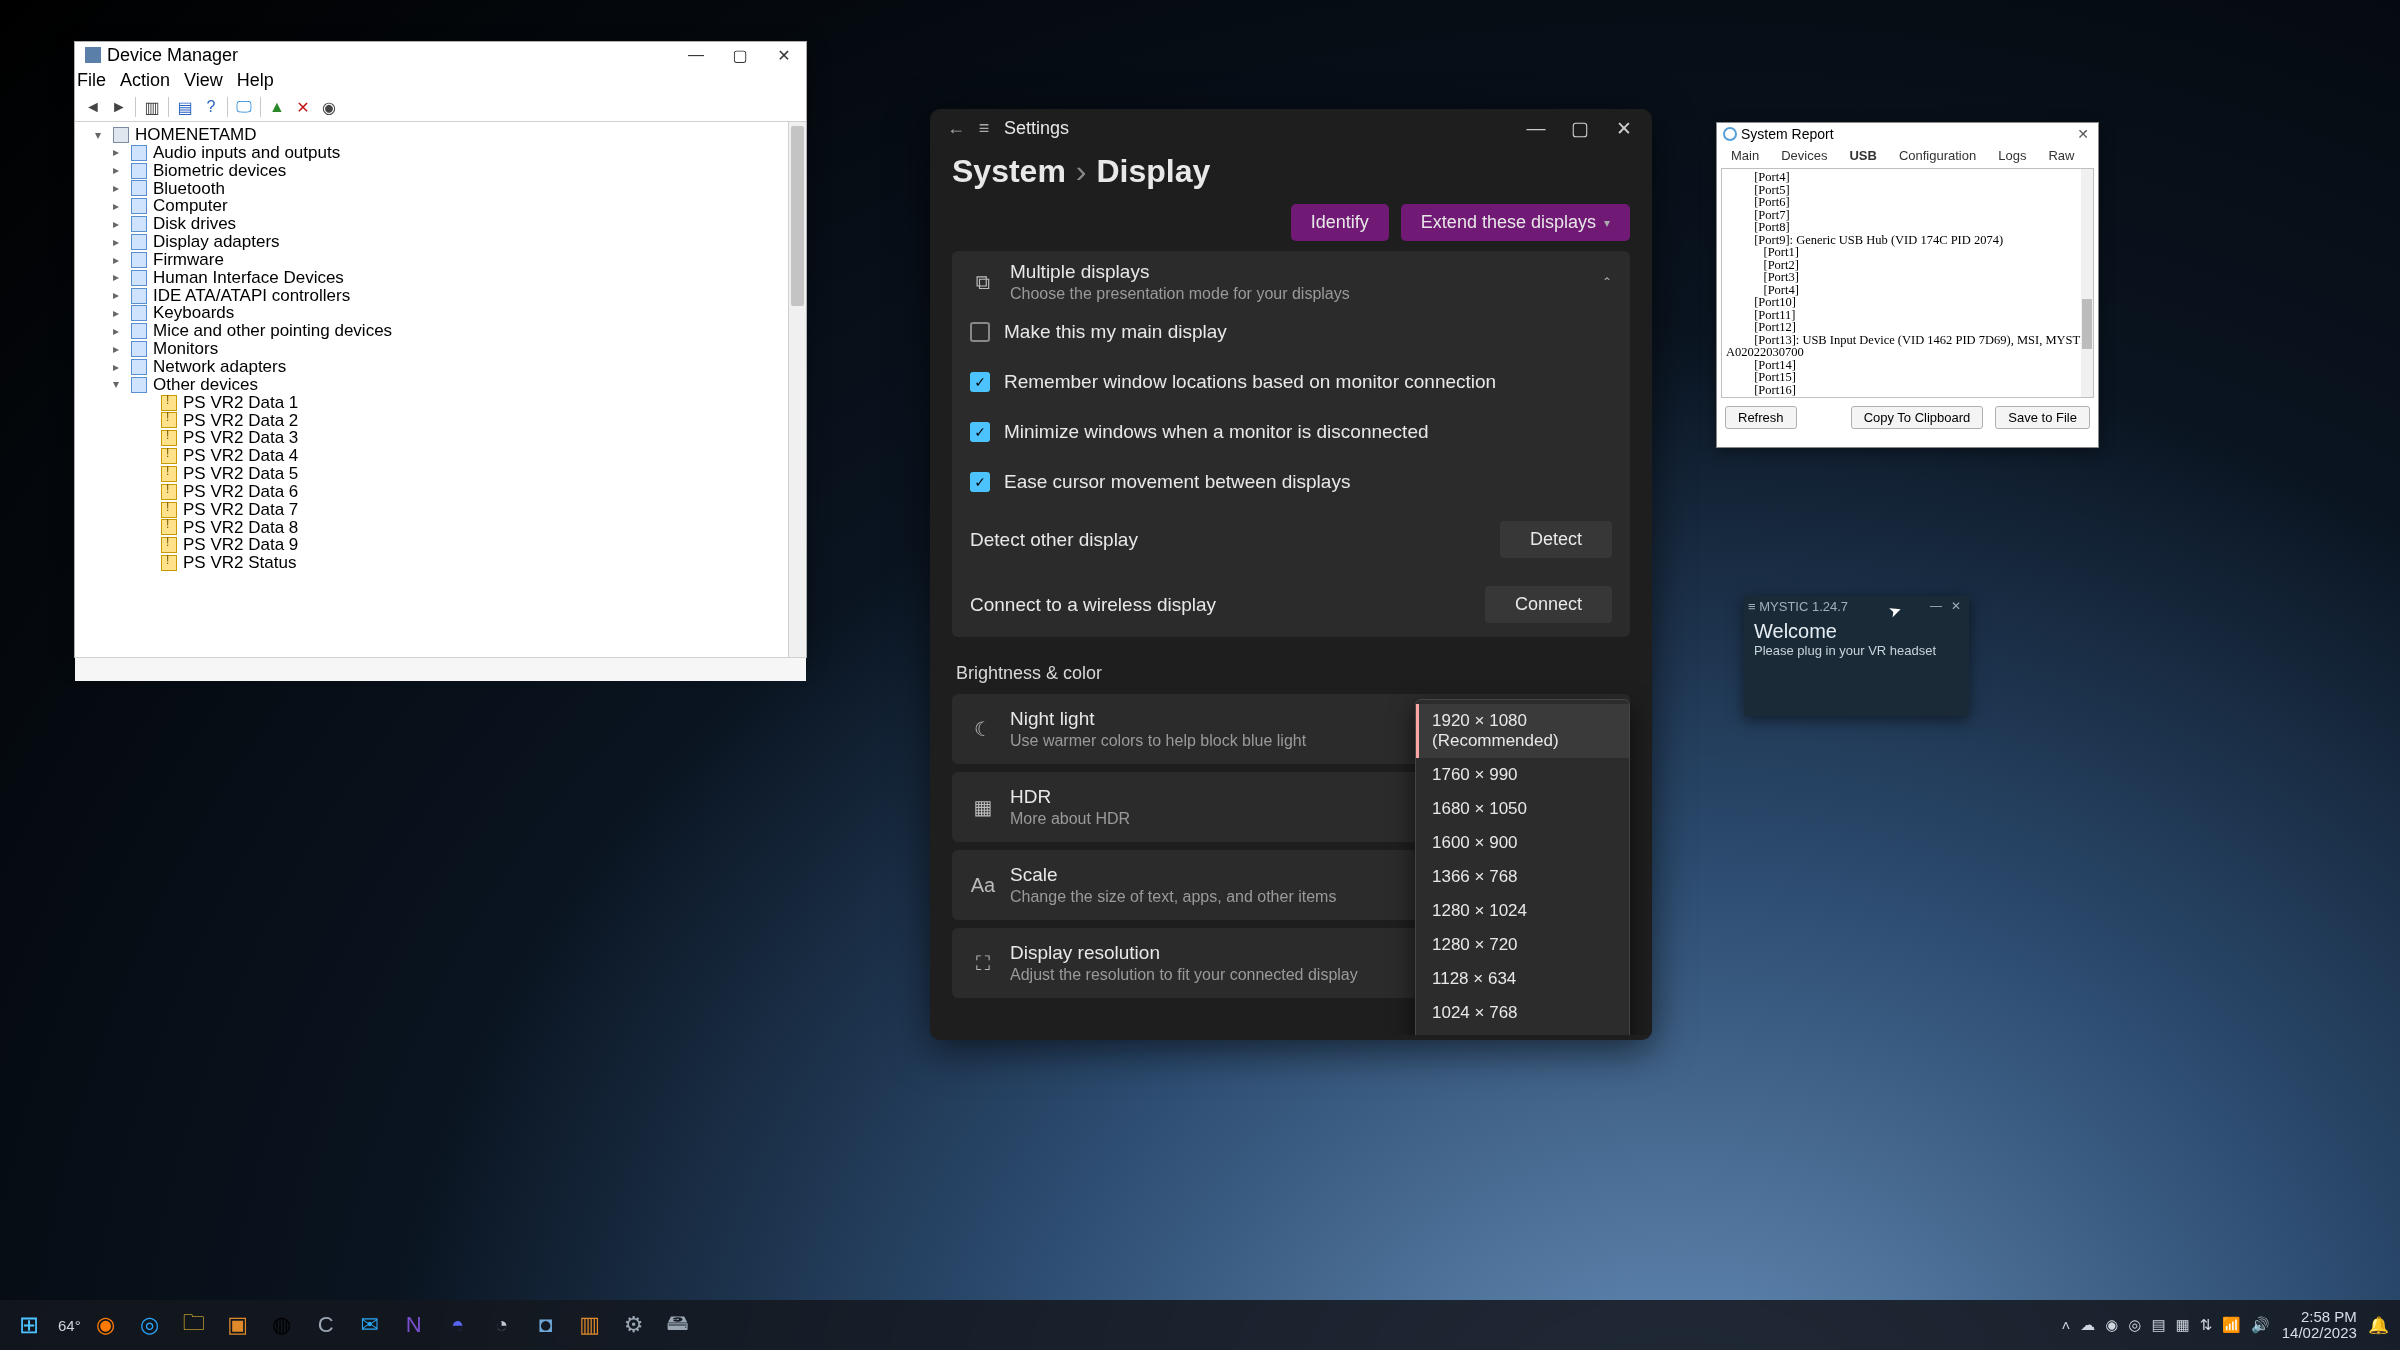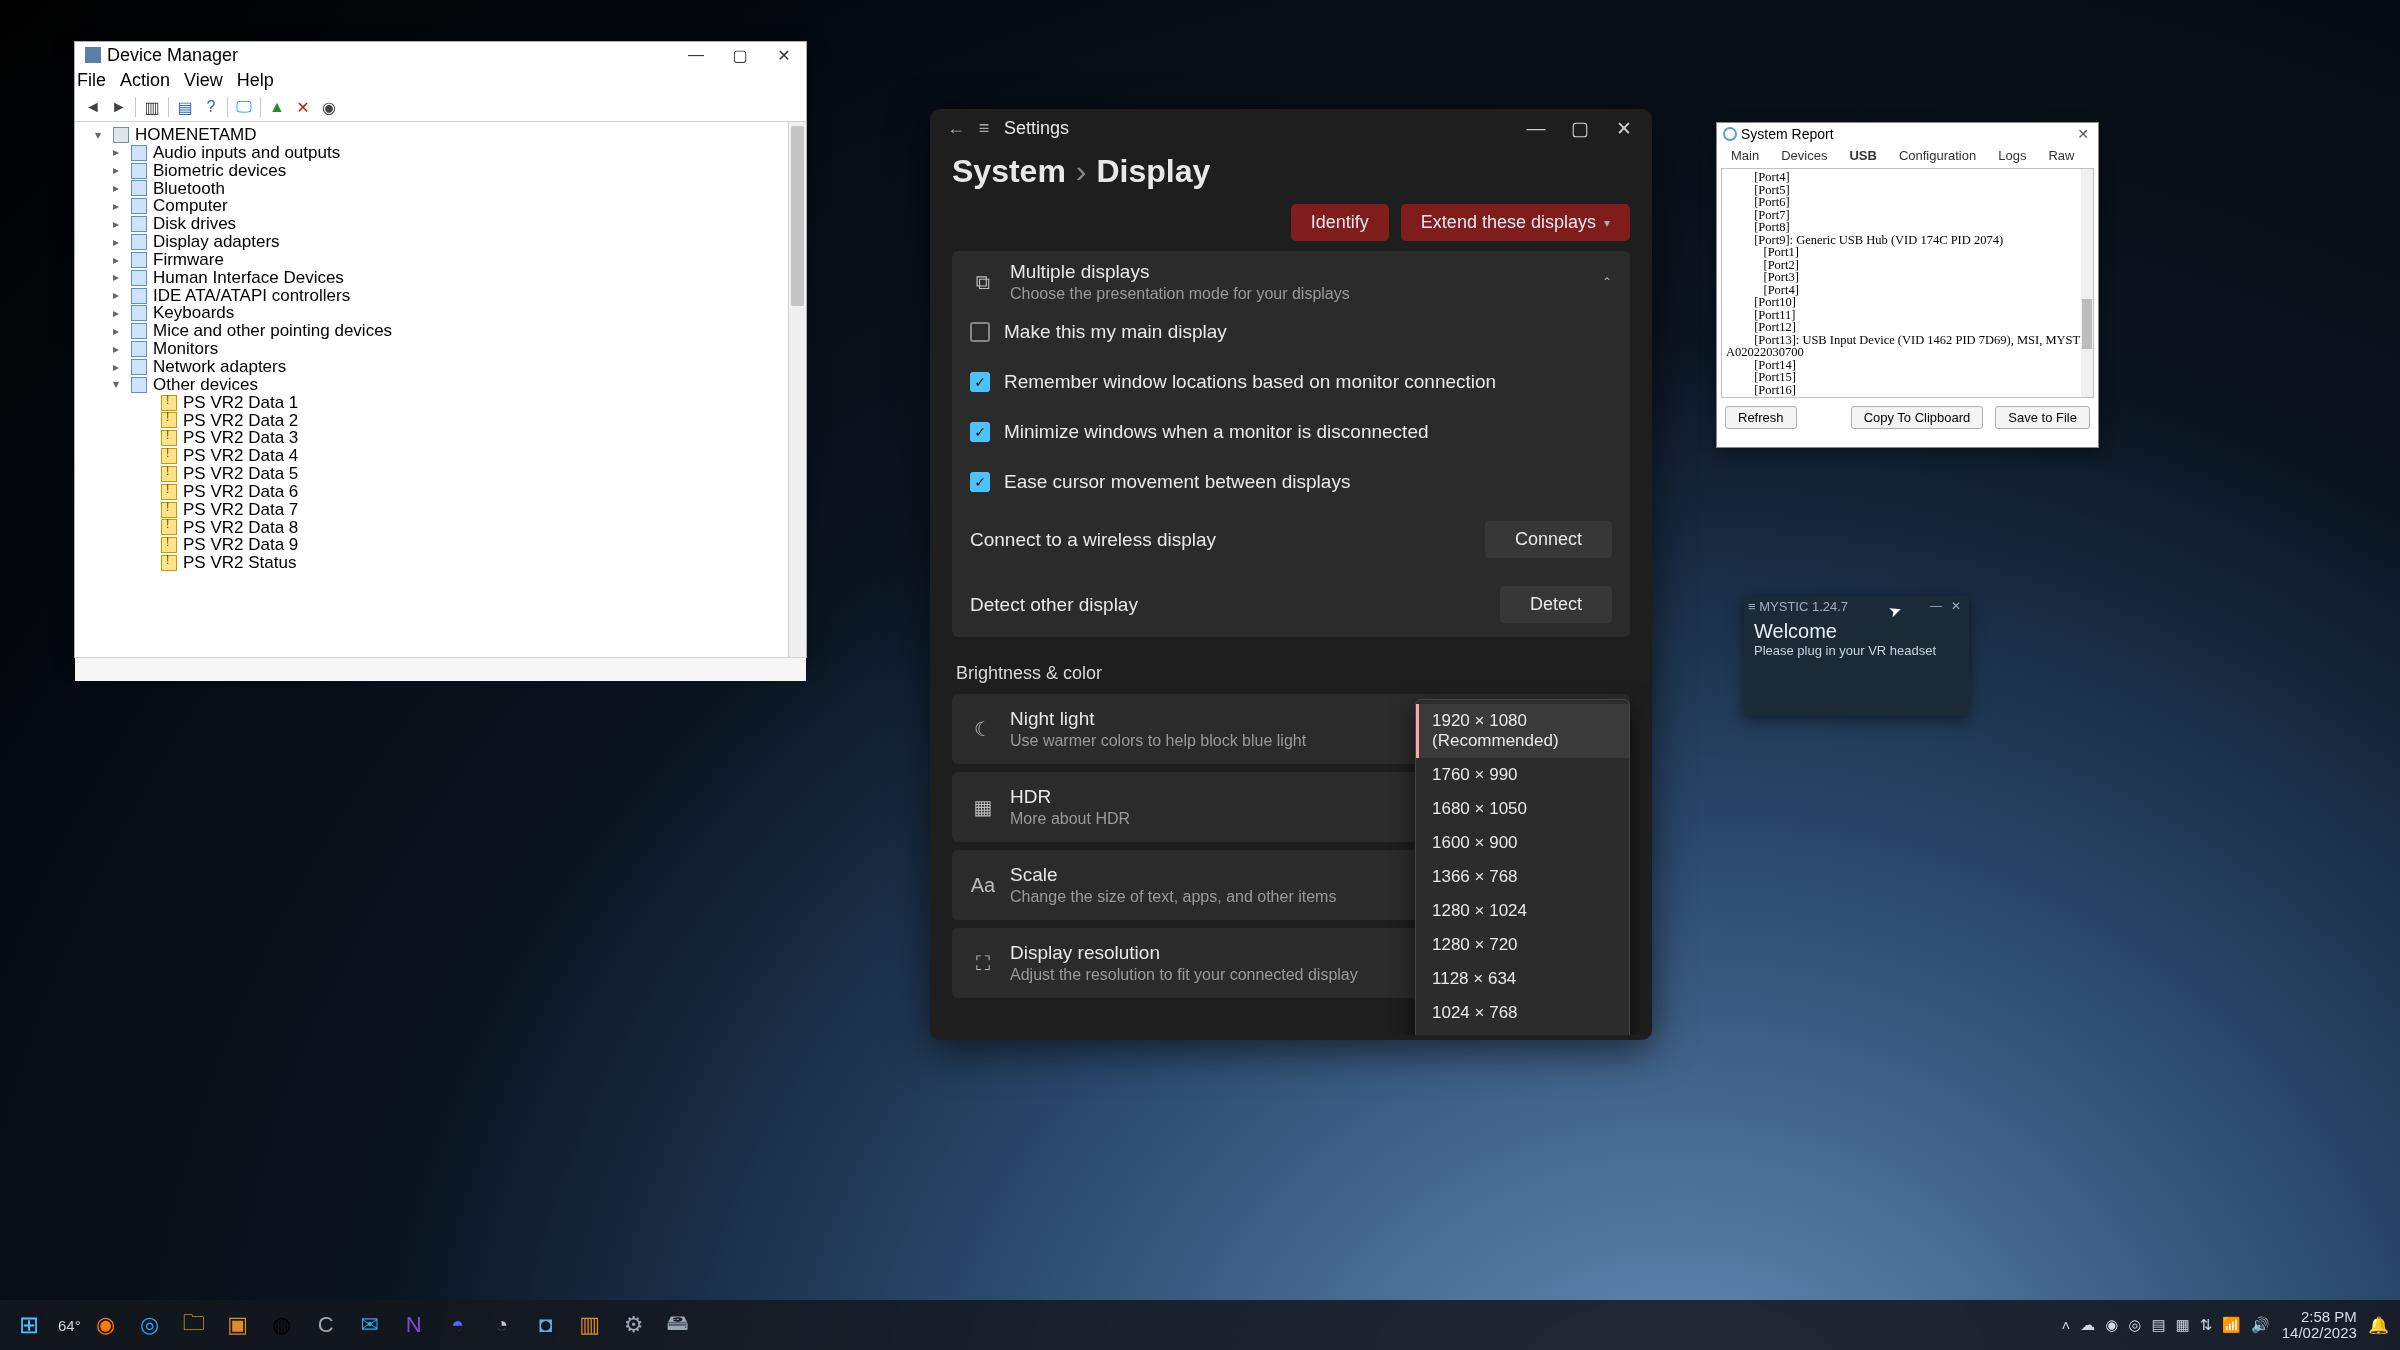--- a/index.html
+++ b/index.html
@@ -68,21 +68,21 @@
 .st-titlebar .wc span { width: 44px; text-align: center; cursor: pointer; color: #ccc; }
 .st-crumb { padding: 6px 22px 14px; font-size: 32px; font-weight: 600; }
 .st-crumb .sep { color: #888; margin: 0 10px; font-weight: 400; }
 .st-content { padding: 0 22px 22px; height: calc(100% - 100px); overflow: hidden; position: relative; }
 .st-card {
   background: #2b2b2b;
   border-radius: 6px;
   margin-bottom: 8px;
 }
 .st-topbar { display: flex; justify-content: flex-end; gap: 12px; padding: 0 0 10px; }
-.st-pill { background: #7f1d1d; padding: 8px 20px; border-radius: 5px; font-size: 18px; cursor: pointer; display: flex; align-items: center; gap: 8px; }
+.st-pill { background: #701a75; padding: 8px 20px; border-radius: 5px; font-size: 18px; cursor: pointer; display: flex; align-items: center; gap: 8px; }
 .st-chev { font-size: 12px; color: #aaa; }
 .st-row { display: flex; align-items: center; padding: 14px 18px; gap: 14px; }
 .st-row.head { padding: 10px 18px 4px; }
 .st-row .ico { width: 26px; text-align: center; color: #bbb; font-size: 20px; }
 .st-row .txt { flex: 1; }
 .st-row .ttl { font-size: 19px; }
 .st-row .sub { font-size: 16px; color: #9a9a9a; margin-top: 2px; }
 .st-check { width: 20px; height: 20px; border: 2px solid #888; border-radius: 3px; display: inline-flex; align-items: center; justify-content: center; }
 .st-check.on { background: #4cc2ff; border-color: #4cc2ff; color: #000; font-size: 14px; }
 .st-btn { background: #373737; padding: 8px 30px; border-radius: 4px; cursor: pointer; font-size: 18px; }
@@ -380,26 +380,26 @@
       </div>
       <div class="st-row">
         <span class="st-check on">✓</span>
         <span>Minimize windows when a monitor is disconnected</span>
       </div>
       <div class="st-row">
         <span class="st-check on">✓</span>
         <span>Ease cursor movement between displays</span>
       </div>
       <div class="st-row">
+        <div class="txt"><span>Detect other display</span></div>
+        <div class="st-btn"><span>Detect</span></div>
+      </div>
+      <div class="st-row">
         <div class="txt"><span>Connect to a wireless display</span></div>
         <div class="st-btn"><span>Connect</span></div>
-      </div>
-      <div class="st-row">
-        <div class="txt"><span>Detect other display</span></div>
-        <div class="st-btn"><span>Detect</span></div>
       </div>
     </div>
 
     <div class="st-sec-title">Brightness &amp; color</div>
 
     <div class="st-card">
       <div class="st-row">
         <span class="ico">☾</span>
         <div class="txt">
           <div class="ttl">Night light</div>

